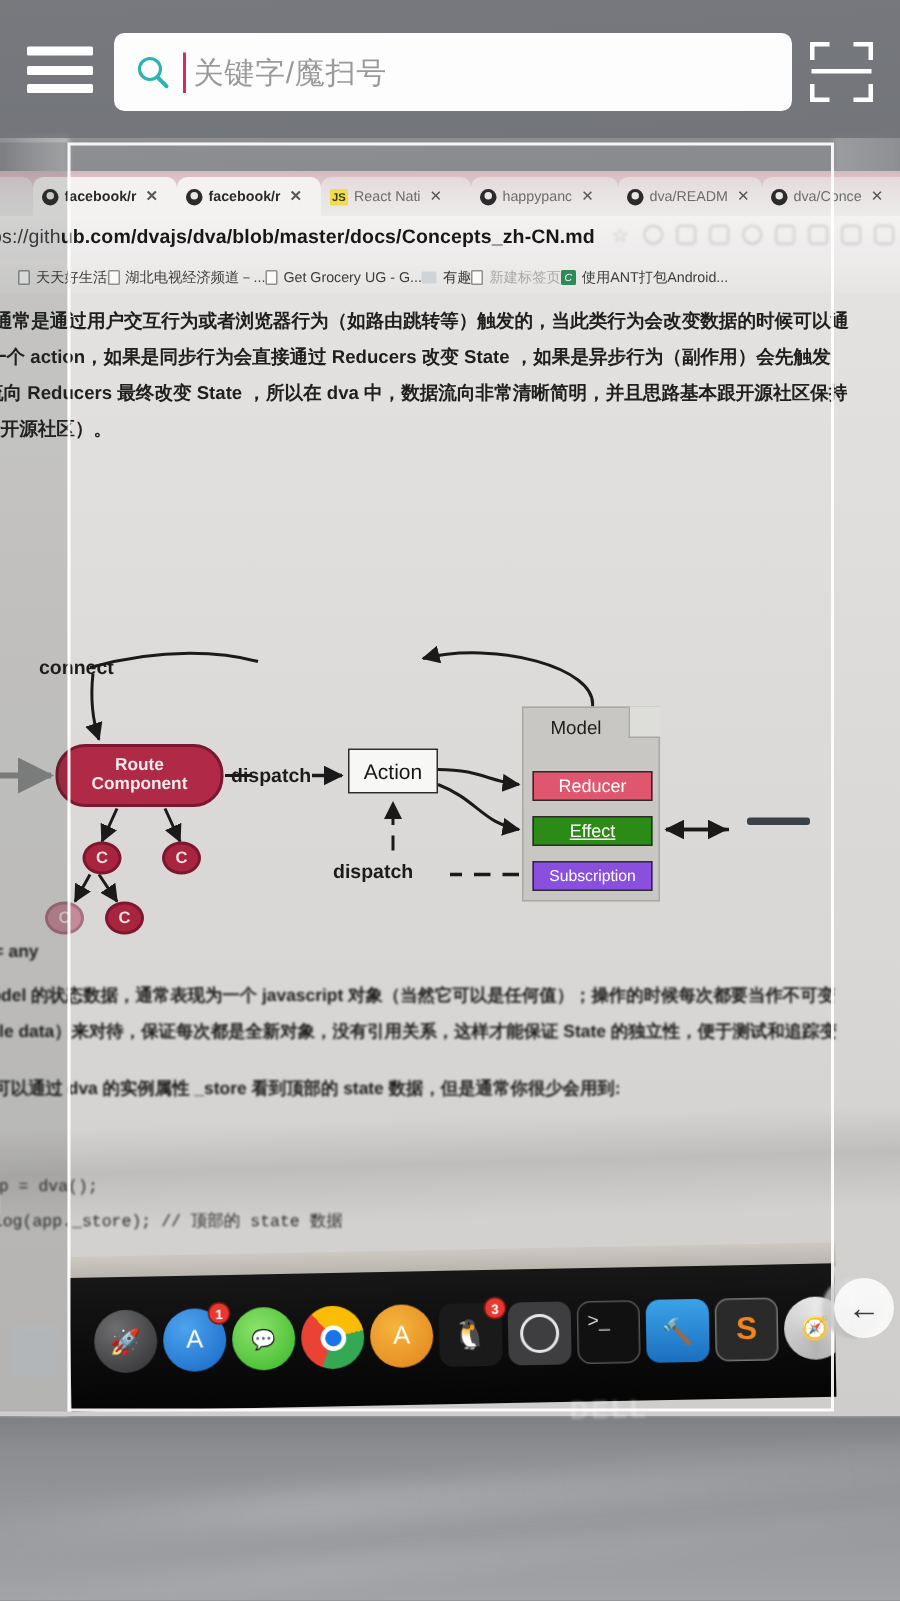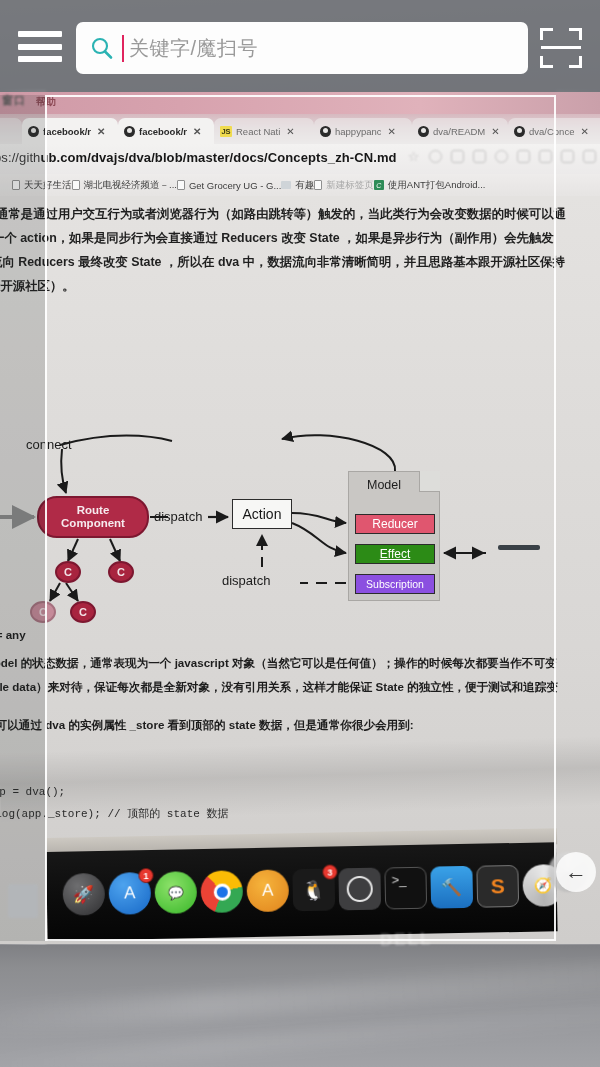--- a/index.html
+++ b/index.html
@@ -159,21 +159,21 @@
   }
   .shadow-band {
     position:absolute; left:0; width: 620px; height: 70px;
     background: linear-gradient(180deg, rgba(0,0,0,0) 0%, rgba(0,0,0,.10) 45%, rgba(0,0,0,0) 100%);
     transform: rotate(-1.6deg);
   }
 
   
   .diagram { position:absolute; left:0; top:205px; width:600px; height:230px; filter: blur(.35px); }
   .dg-label {
-    position:absolute; font-size:13px; color:#1b1b1b; font-weight:400; white-space:nowrap;
+    position:absolute; font-size:13px; color:#1b1b1b; font-weight:700; white-space:nowrap;
   }
   .state-cyl {
     position:absolute; left:172px; top:18px; width:106px; height:54px;
     background:#1f6fc4; border:2px solid #12457e; border-radius:10px/18px;
   }
   .state-cyl::before{
     content:""; position:absolute; left:-2px; top:-2px; width:106px; height:16px;
     background:#2f82d8; border:2px solid #12457e; border-radius:50%;
   }
   .state-txt{
@@ -332,24 +332,20 @@
 
 <div id="root">
 
   <div class="camera-view">
 
     <div class="monitor-edge-left"></div>
     <div class="monitor-edge-right"></div>
 
     <div class="screen">
 
-      <div class="chrome-titlebar">
-        <span class="win-caption">窗口</span>
-        <span class="win-caption2">帮助</span>
-      </div>
 
       <div class="tabstrip">
         <div class="tab inactive" style="left:-18px;width:40px">
           
         </div>
         <div class="tab active" style="left:22px;width:96px">
           <span class="gh-icon"></span>
           <span class="tab-lbl">facebook/r</span>
           <span class="tab-x">✕</span>
         </div>

